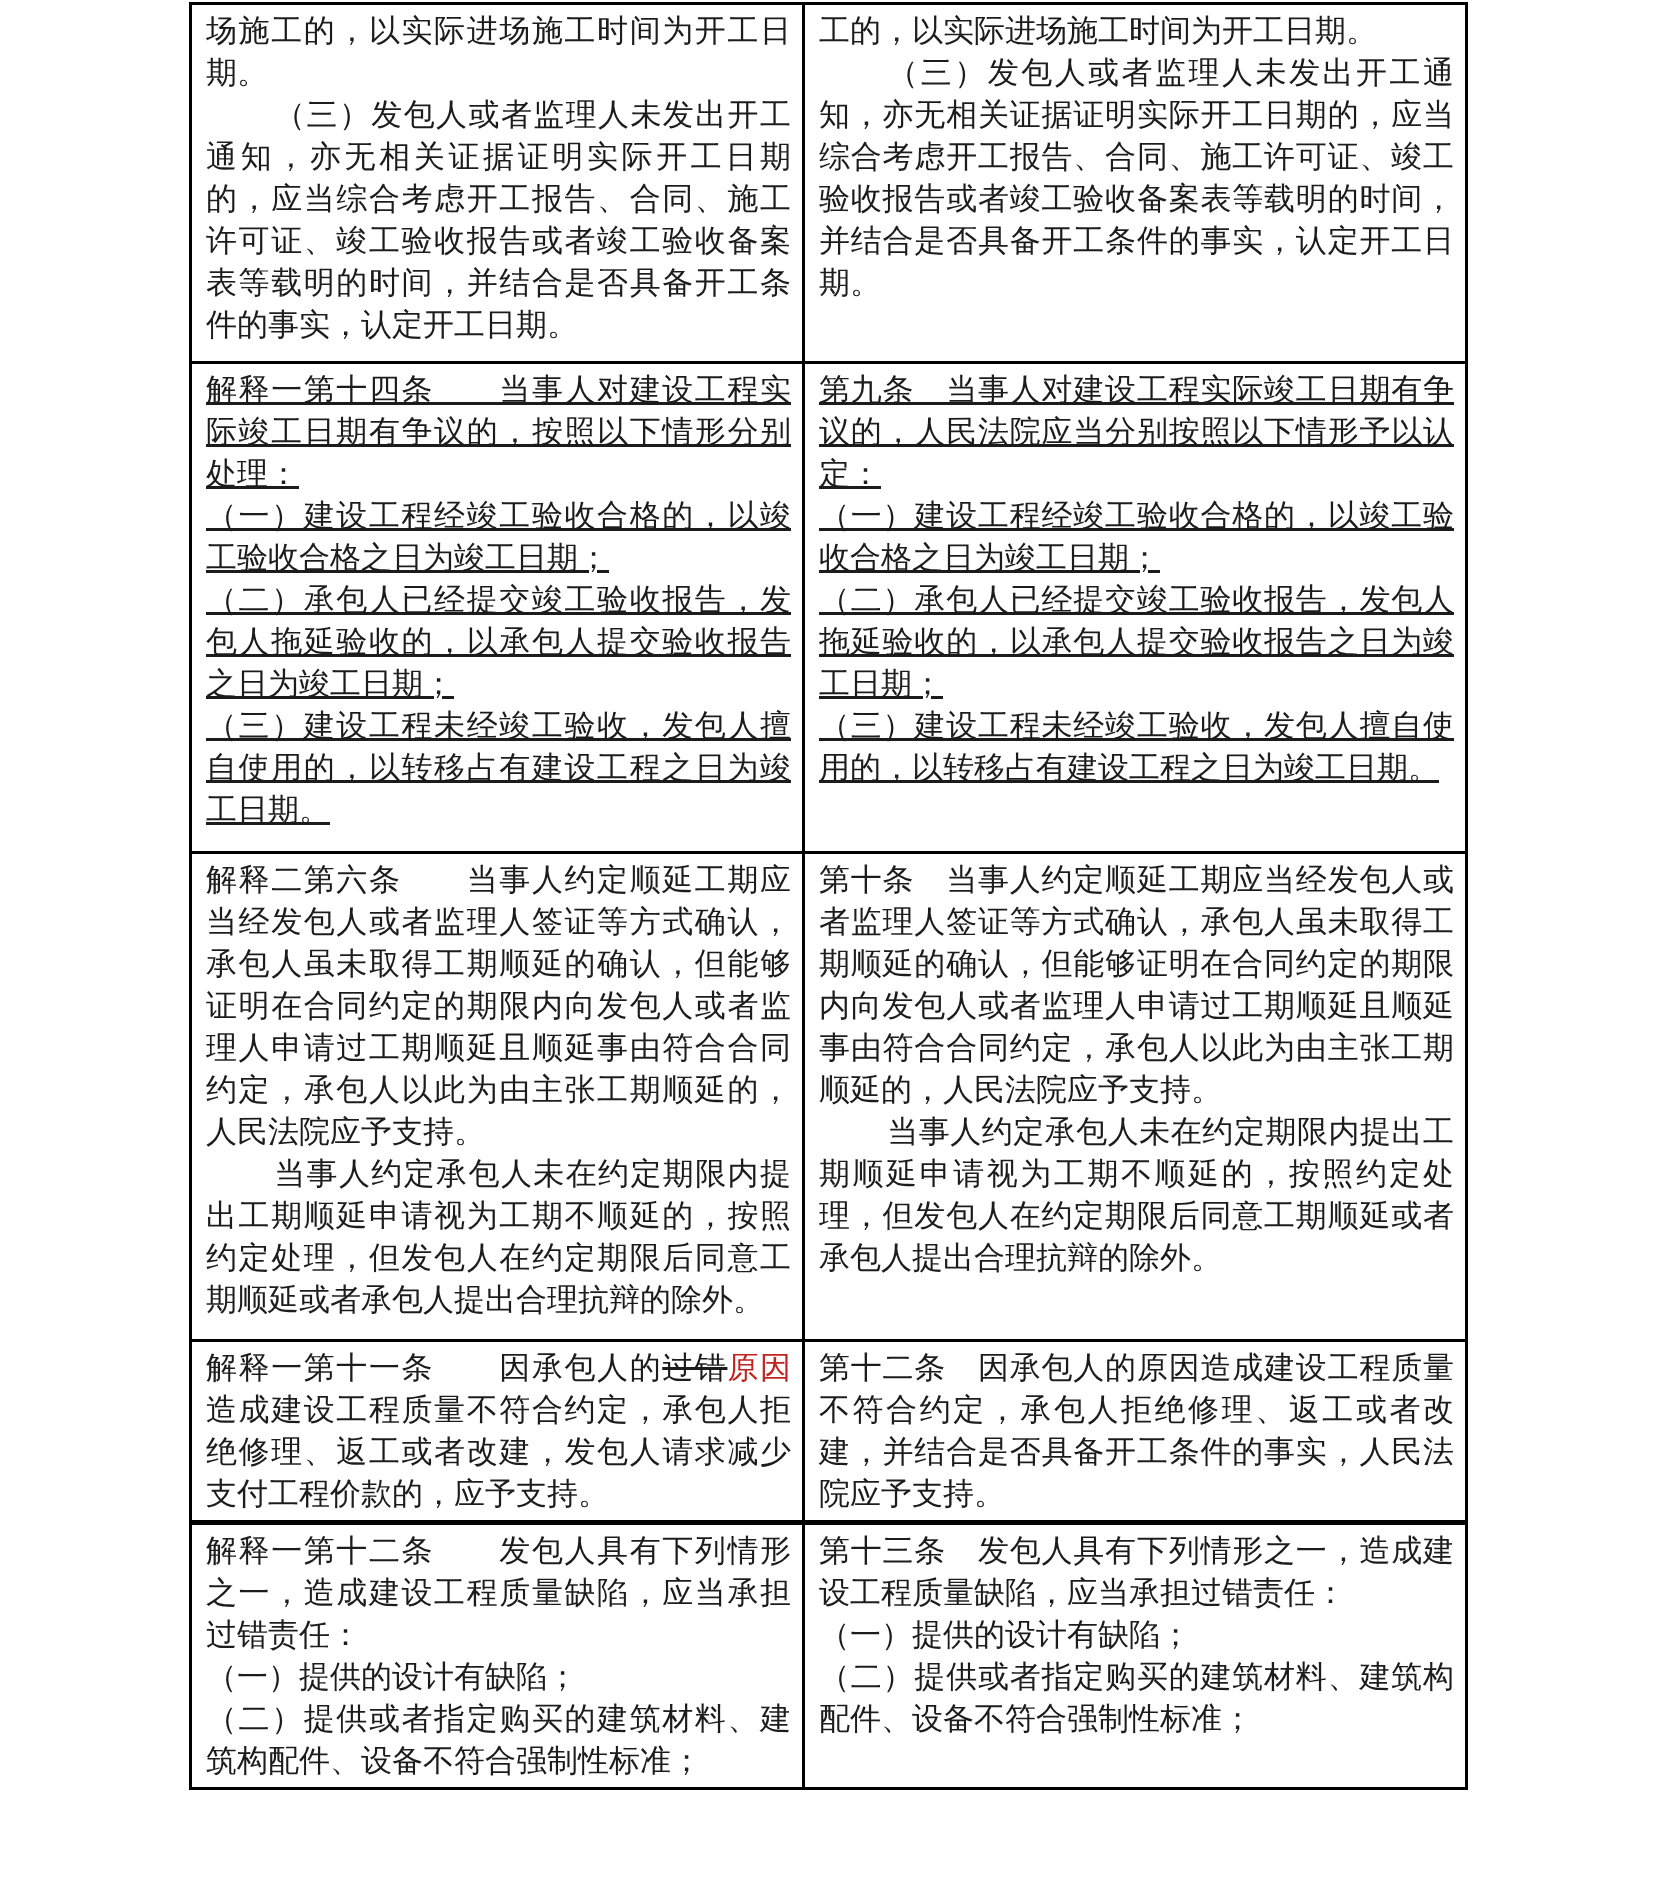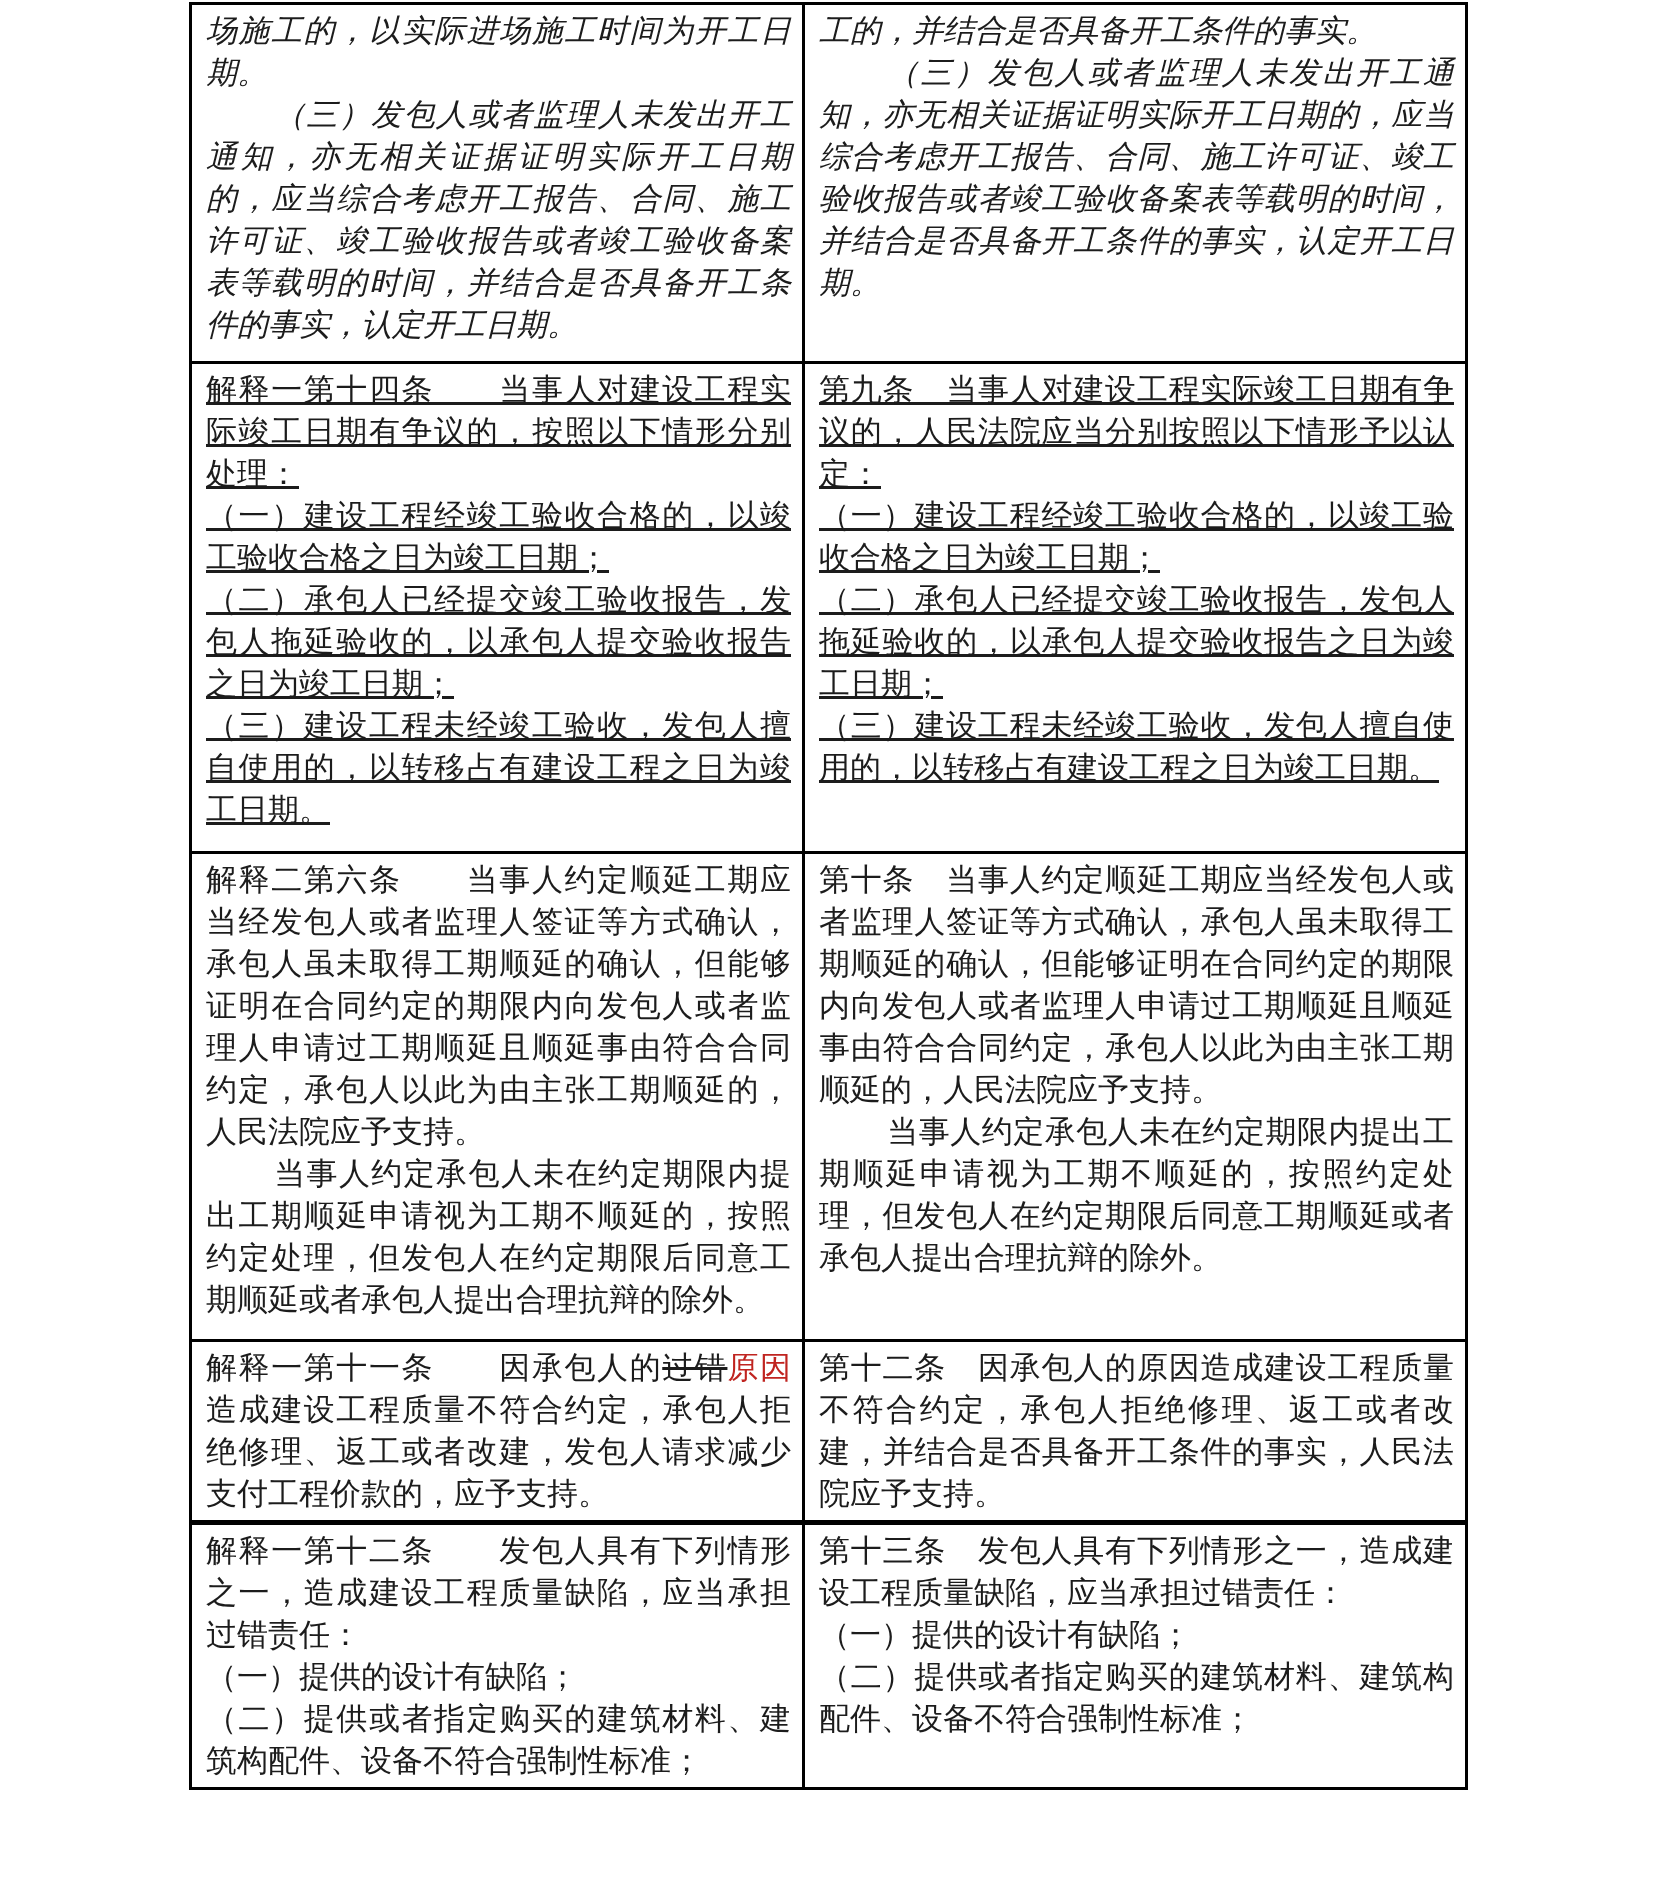--- a/index.html
+++ b/index.html
@@ -31,21 +31,21 @@
   table.cmp col.c-right { width: 663px; }
   table.cmp td {
     border: 3px solid #000000;
     vertical-align: top;
     padding: 5px 11px 5px 14px;
     font-size: 31px;
     line-height: 42px;
     text-align: justify;
     overflow: hidden;
   }
-  tr:nth-child(1) td { height: 346px; font-style: italic; }
+  tr:nth-child(1) td { height: 346px; }
   tr:nth-child(2) td { height: 477px; text-decoration: underline; }
   tr:nth-child(3) td { height: 475px; margin-left: 8px; }
   tr:nth-child(4) td { height: 137px; }
   tr:nth-child(5) td { height: 193px; }
   tr:nth-child(6) td { height: 248px; }
   tr.thick-top td { border-top-width: 5px; }
   td p {
     margin: 0;
     padding: 0;
   }
@@ -67,21 +67,21 @@
       <col class="c-left">
       <col class="c-right">
     </colgroup>
     <tbody>
         <tr>
           <td>
             <p><span>场施工的，以实际进场施工时间为开工日期。</span></p>
             <p class="indent"><span>（三）发包人或者监理人未发出开工通知，亦无相关证据证明实际开工日期的，应当综合考虑开工报告、合同、施工许可证、竣工验收报告或者竣工验收备案表等载明的时间，并结合是否具备开工条件的事实，认定开工日期。</span></p>
           </td>
           <td>
-            <p><span>工的，并结合是否具备开工条件的事实。</span></p>
+            <p><span>工的，以实际进场施工时间为开工日期。</span></p>
             <p class="indent"><span>（三）发包人或者监理人未发出开工通知，亦无相关证据证明实际开工日期的，应当综合考虑开工报告、合同、施工许可证、竣工验收报告或者竣工验收备案表等载明的时间，并结合是否具备开工条件的事实，认定开工日期。</span></p>
           </td>
         </tr>
         <tr>
           <td>
             <p><span>解释一第十四条　　当事人对建设工程实际竣工日期有争议的，按照以下情形分别处理：</span></p>
             <p><span>（一）建设工程经竣工验收合格的，以竣工验收合格之日为竣工日期；</span></p>
             <p><span>（二）承包人已经提交竣工验收报告，发包人拖延验收的，以承包人提交验收报告之日为竣工日期；</span></p>
             <p><span>（三）建设工程未经竣工验收，发包人擅自使用的，以转移占有建设工程之日为竣工日期。</span></p>
           </td>

